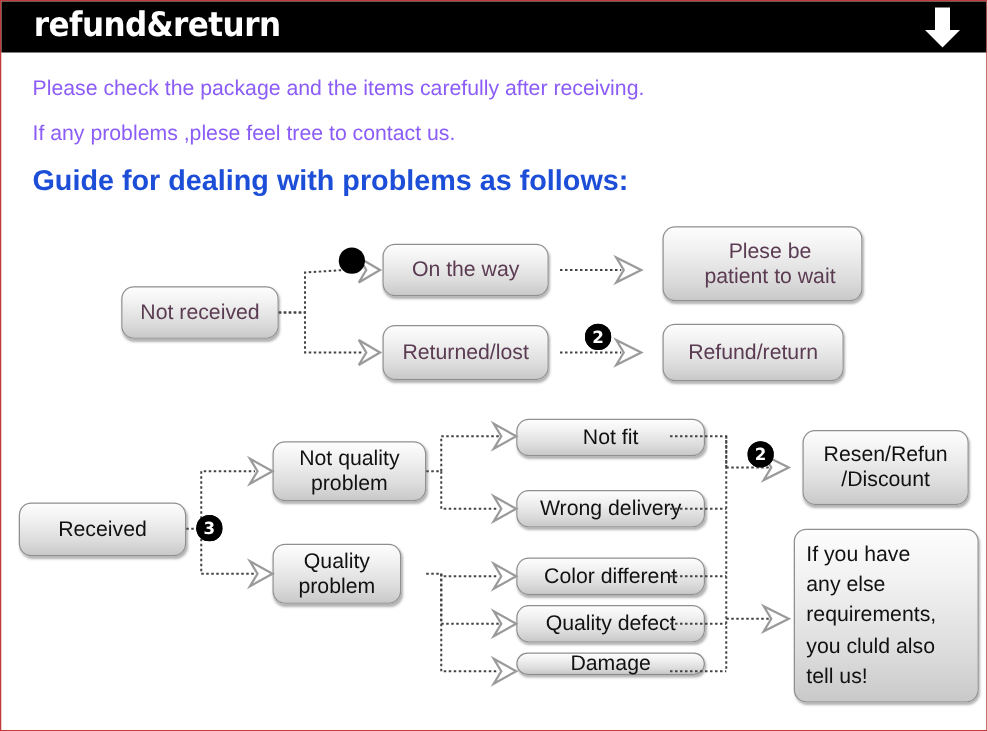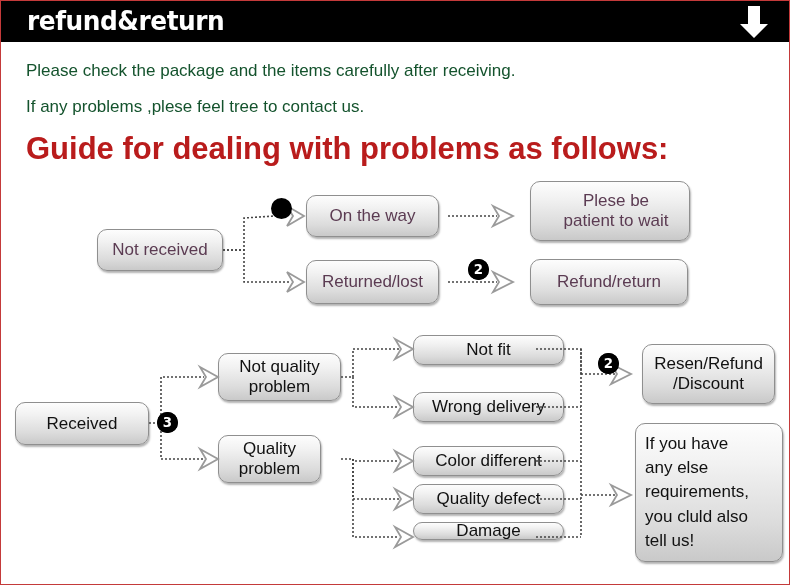--- a/index.html
+++ b/index.html
@@ -50,33 +50,33 @@
     left: 735px;
     top: 3px;
     width: 36px;
     height: 36px;
   }
 
   
   .intro-line {
     position: absolute;
     left: 25px;
-    color: #14532d;
+    color: #8b5cf6;
     font-size: 17px;
     white-space: nowrap;
   }
   .intro-1 { top: 60px; }
   .intro-2 { top: 96px; }
 
   .red-heading {
     position: absolute;
     left: 25px;
     top: 130px;
-    color: #b91c1c;
-    font-size: 31px;
+    color: #1d4ed8;
+    font-size: 23px;
     font-weight: bold;
     white-space: nowrap;
   }
 
   
   .fbox {
     position: absolute;
     box-sizing: border-box;
     border: 1px solid #8f8f8f;
     border-radius: 10px;
@@ -210,21 +210,21 @@
 
   <div class="fbox purple" style="left:305px; top:259px; width:133px; height:44px;">
     <span>Returned/lost</span>
   </div>
 
   <div class="fbox purple" style="left:529px; top:180px; width:160px; height:60px; white-space:pre-line;padding-left:12px;">
     <span>Plese be
 patient to wait</span>
   </div>
 
-  <div class="fbox purple" style="left:529px; top:258px; width:158px; height:46px;">
+  <div class="fbox purple" style="left:529px; top:258px; width:145px; height:46px;">
     <span>Refund/return</span>
   </div>
 
   <div class="badge" style="left:270px; top:197px; font-size:0;">❶</div>
 
   <div class="badge" style="left:467px; top:258px; font-size:0;">
     <svg viewBox="0 0 22 22" width="21" height="21">
       <circle cx="11" cy="11" r="11" fill="#000000"></circle>
       <text x="11" y="16" text-anchor="middle" fill="#ffffff" font-size="14" font-weight="bold" font-family="DejaVu Sans, sans-serif">2</text>
     </svg>
@@ -258,21 +258,21 @@
 
   <div class="fbox" style="left:412px; top:483px; width:151px; height:30px;">
     <span>Quality defect</span>
   </div>
 
   <div class="fbox" style="left:412px; top:521px; width:151px; height:18px;">
     <span>Damage</span>
   </div>
 
   <div class="fbox" style="left:641px; top:343px; width:133px; height:60px; white-space:pre-line;">
-    <span>Resen/Refund
+    <span>Resen/Refun
 /Discount</span>
   </div>
 
   <div class="fbox leftal" style="left:634px; top:422px; width:148px; height:139px; white-space:pre-line;">
     <span>If you have
 any else
 requirements,
 you cluld also
 tell us!</span>
   </div>

